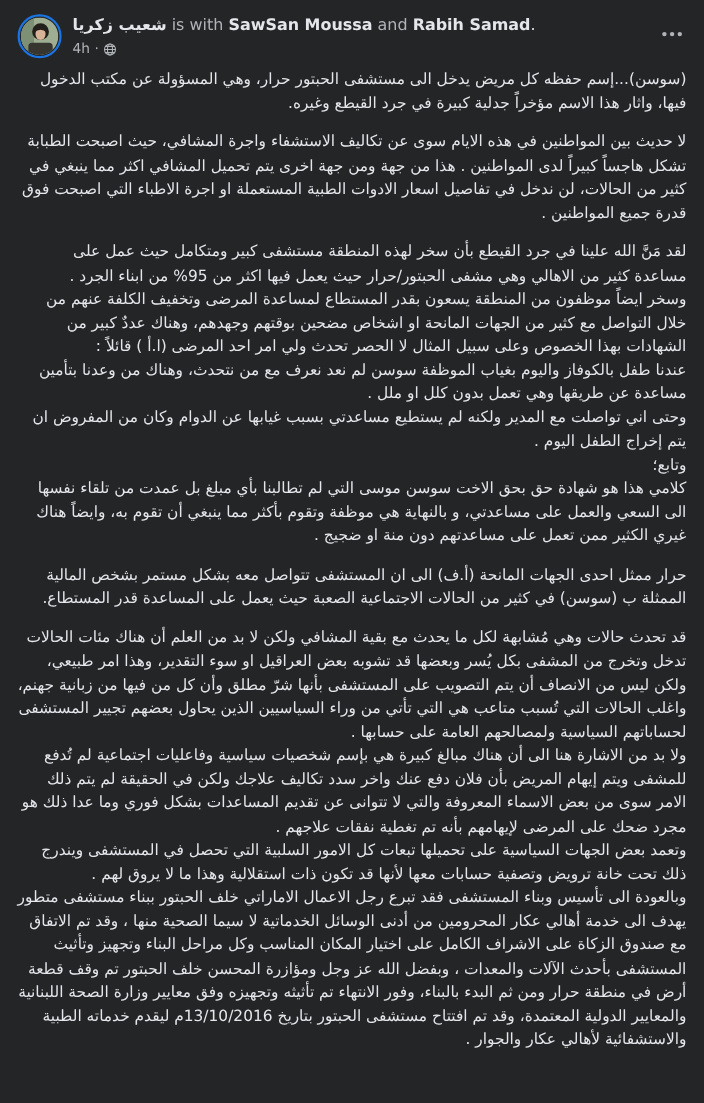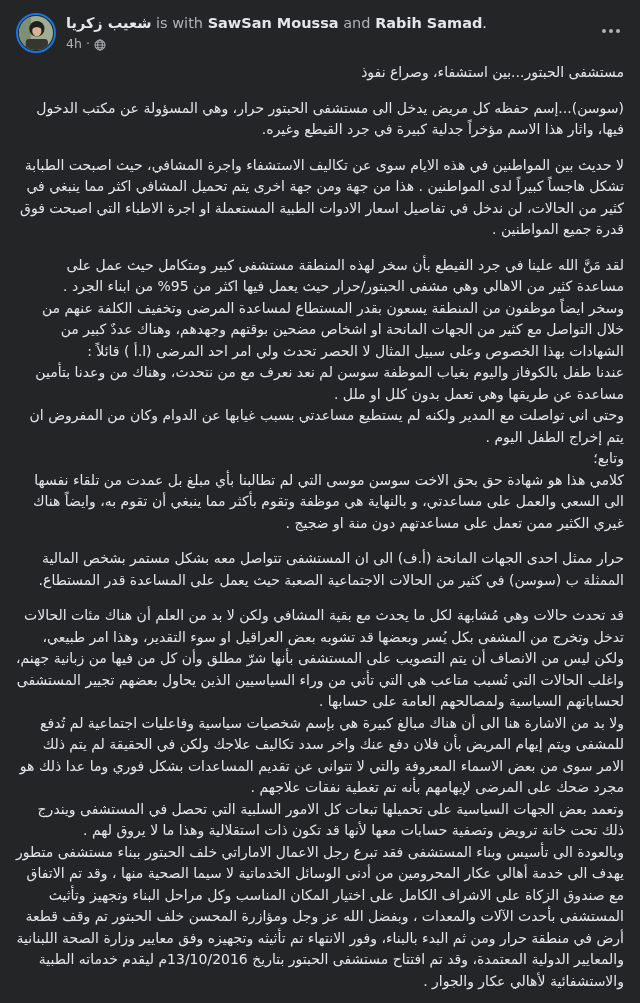--- a/index.html
+++ b/index.html
@@ -108,21 +108,20 @@
 
     <div class="more-btn" title="">
       <i></i>
       <i></i>
       <i></i>
     </div>
   </div>
 
   <div class="post-body">
 
-  <p class="para">مستشفى الحبتور...بين استشفاء، وصراع نفوذ</p>
       <p class="para">(سوسن)...إسم حفظه كل مريض يدخل الى مستشفى الحبتور حرار، وهي المسؤولة عن مكتب الدخول فيها، واثار هذا الاسم مؤخراً جدلية كبيرة في جرد القيطع وغيره.</p>
       <p class="para">لا حديث بين المواطنين في هذه الايام سوى عن تكاليف الاستشفاء  واجرة المشافي، حيث اصبحت الطبابة تشكل هاجساً كبيراً لدى المواطنين . هذا من جهة ومن جهة اخرى يتم تحميل المشافي  اكثر مما ينبغي في كثير من الحالات، لن ندخل في تفاصيل اسعار الادوات الطبية المستعملة او اجرة الاطباء التي اصبحت فوق قدرة جميع المواطنين .</p>
       <p class="para">لقد مَنَّ الله علينا في جرد القيطع بأن سخر لهذه المنطقة مستشفى كبير ومتكامل حيث عمل على مساعدة كثير من الاهالي وهي مشفى الحبتور/حرار حيث يعمل فيها اكثر من 95% من ابناء الجرد .
 وسخر ايضاً موظفون من المنطقة  يسعون بقدر المستطاع لمساعدة المرضى وتخفيف الكلفة عنهم من خلال التواصل مع كثير من الجهات المانحة او اشخاص مضحين بوقتهم وجهدهم، وهناك عددٌ كبير من الشهادات بهذا الخصوص وعلى سبيل المثال لا الحصر تحدث ولي امر احد المرضى (ا.أ ) قائلاً :
 عندنا طفل بالكوفاز واليوم بغياب الموظفة سوسن لم نعد نعرف مع من نتحدث، وهناك من وعدنا بتأمين مساعدة عن طريقها وهي تعمل بدون كلل او ملل .
 وحتى اني تواصلت مع المدير ولكنه لم يستطيع مساعدتي بسبب غيابها عن الدوام وكان من المفروض ان يتم إخراج الطفل اليوم .
 وتابع؛
 كلامي هذا هو شهادة حق بحق  الاخت سوسن موسى التي لم تطالبنا بأي مبلغ بل عمدت من تلقاء نفسها الى السعي والعمل على مساعدتي، و بالنهاية هي موظفة وتقوم بأكثر مما ينبغي أن تقوم به، وايضاً هناك غيري الكثير ممن تعمل على مساعدتهم دون منة او ضجيج .</p>
       <p class="para">حرار ممثل احدى الجهات المانحة (أ.ف) الى ان المستشفى تتواصل معه بشكل مستمر بشخص المالية الممثلة ب (سوسن) في  كثير من الحالات الاجتماعية الصعبة حيث يعمل على المساعدة قدر المستطاع.</p>
       <p class="para">قد تحدث حالات وهي مُشابهة لكل ما يحدث مع بقية المشافي ولكن لا بد من العلم أن هناك مئات الحالات تدخل وتخرج من المشفى بكل يُسر وبعضها قد تشوبه بعض العراقيل او سوء التقدير، وهذا امر طبيعي، ولكن ليس من الانصاف  أن يتم التصويب على المستشفى بأنها شرّ مطلق وأن كل من فيها من زبانية جهنم، واغلب الحالات التي تُسبب متاعب هي التي تأتي من وراء السياسيين الذين يحاول بعضهم تجيير المستشفى لحساباتهم السياسية ولمصالحهم العامة على حسابها .

